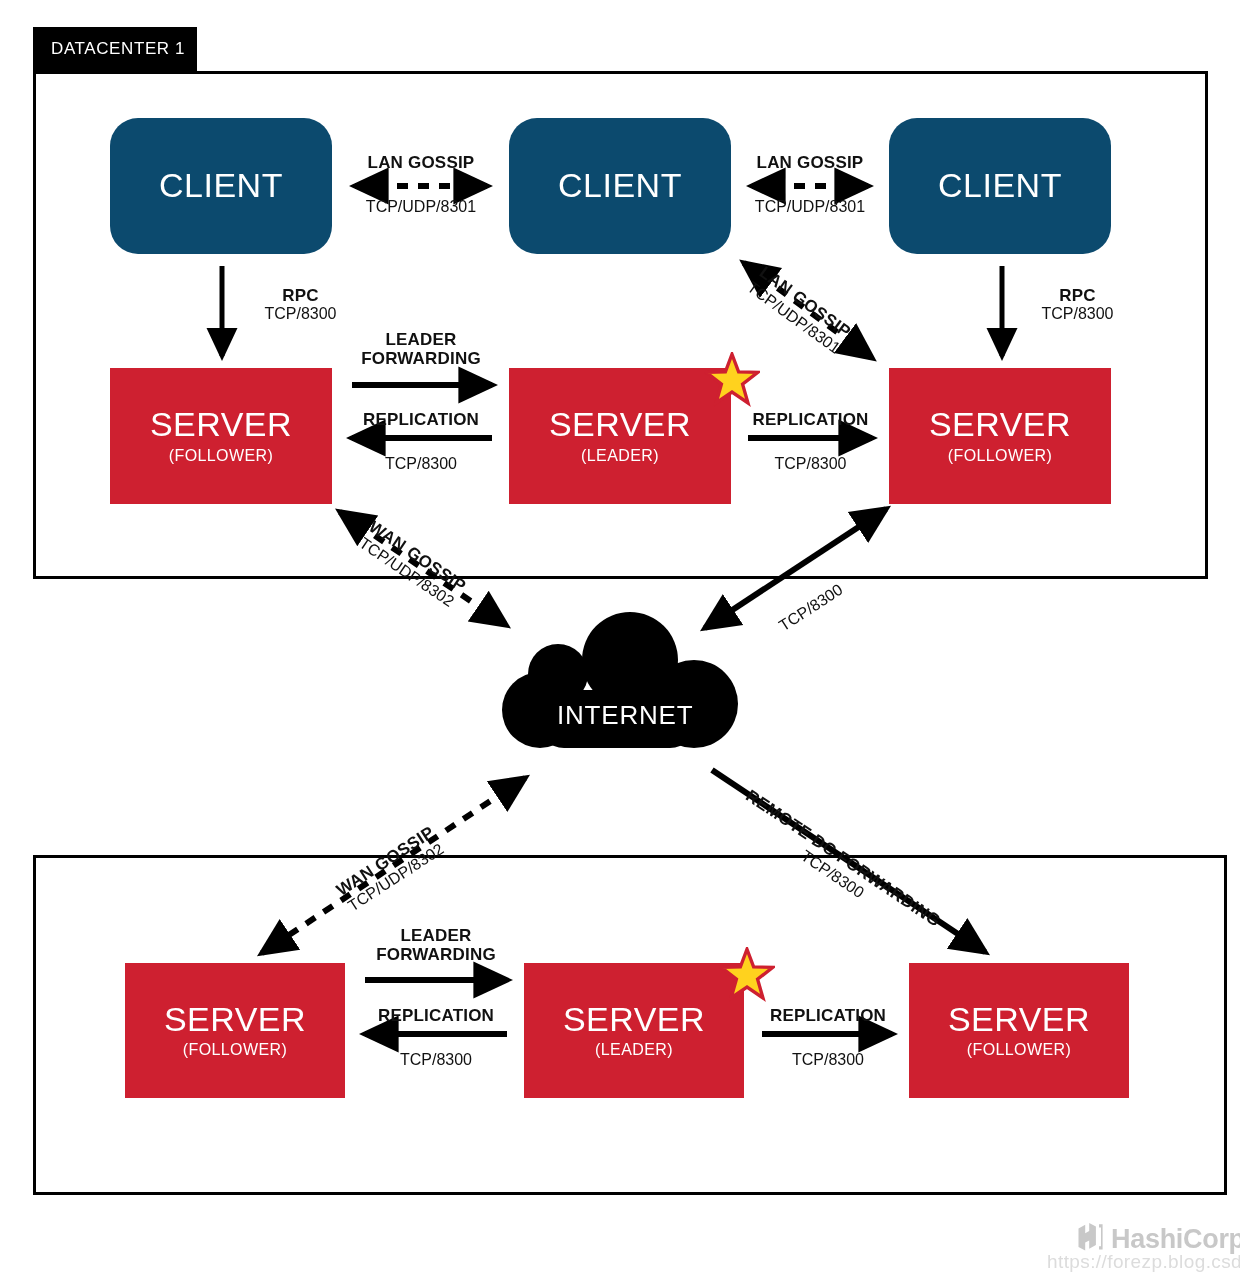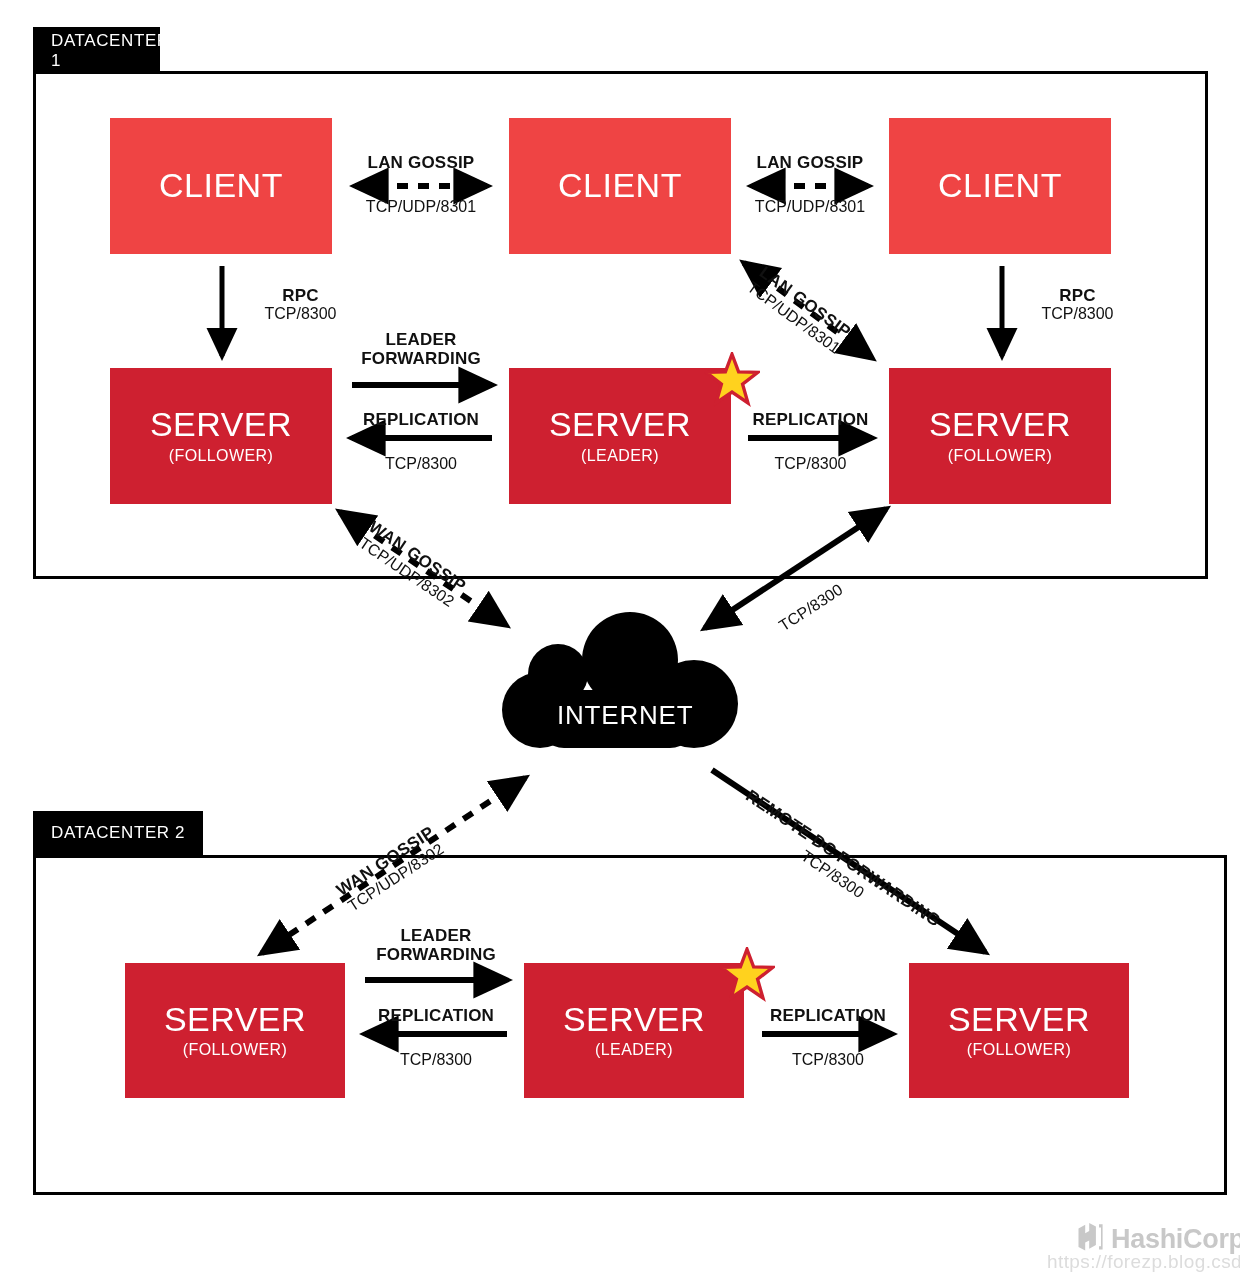--- a/index.html
+++ b/index.html
@@ -39,21 +39,21 @@
   
   .node {
     position: absolute;
     display: flex;
     flex-direction: column;
     align-items: center;
     justify-content: center;
     box-sizing: border-box;
     color: #ffffff;
   }
-  .node.client { background: #ef4444; }
+  .node.client { background: #0c4a6e; border-radius: 28px; }
   .node.server { background: #CE2030; }
   .node-title {
     font-size: 34px;
     font-weight: 400;
     letter-spacing: 0.5px;
     line-height: 1.05;
   }
   .node-sub {
     font-size: 16px;
     font-weight: 400;
@@ -138,21 +138,21 @@
     letter-spacing: 0.4px;
     white-space: nowrap;
   }
 </style>
 </head>
 <body>
 
 <div id="canvas">
 
   <div class="dc-frame" style="left:33px; top:71px; width:1175px; height:508px;"></div>
-  <div class="dc-tab" style="left:33px; top:27px; width:127px; height:44px;align-items:flex-end;">
+  <div class="dc-tab" style="left:33px; top:27px; width:164px; height:44px;">
     <span>DATACENTER 1</span>
   </div>
 
   <div class="node client" style="left:110px; top:118px; width:222px; height:136px;">
     <div class="node-title">CLIENT</div>
   </div>
   <div class="node client" style="left:509px; top:118px; width:222px; height:136px;">
     <div class="node-title">CLIENT</div>
   </div>
   <div class="node client" style="left:889px; top:118px; width:222px; height:136px;">
@@ -172,23 +172,20 @@
     <div class="node-sub">(FOLLOWER)</div>
   </div>
 
   <div class="star" style="left:704px; top:352px;">
     <svg viewBox="0 0 100 100" width="56" height="56" aria-hidden="true">
       <polygon points="50,4 61.8,35.5 96,36.5 68.9,57.5 78.5,91 50,71.5 21.5,91 31.1,57.5 4,36.5 38.2,35.5" fill="#FFD21E" stroke="#CE2030" stroke-width="6" stroke-linejoin="miter"></polygon>
     </svg>
   </div>
 
   <div class="dc-frame" style="left:33px; top:855px; width:1194px; height:340px;"></div>
-  <div class="dc-tab" style="left:33px; top:811px; width:170px; height:44px;">
-    <span>DATACENTER 2</span>
-  </div>
 
   <div class="node server" style="left:125px; top:963px; width:220px; height:135px;">
     <div class="node-title">SERVER</div>
     <div class="node-sub">(FOLLOWER)</div>
   </div>
   <div class="node server" style="left:524px; top:963px; width:220px; height:135px;">
     <div class="node-title">SERVER</div>
     <div class="node-sub">(LEADER)</div>
   </div>
   <div class="node server" style="left:909px; top:963px; width:220px; height:135px;">

